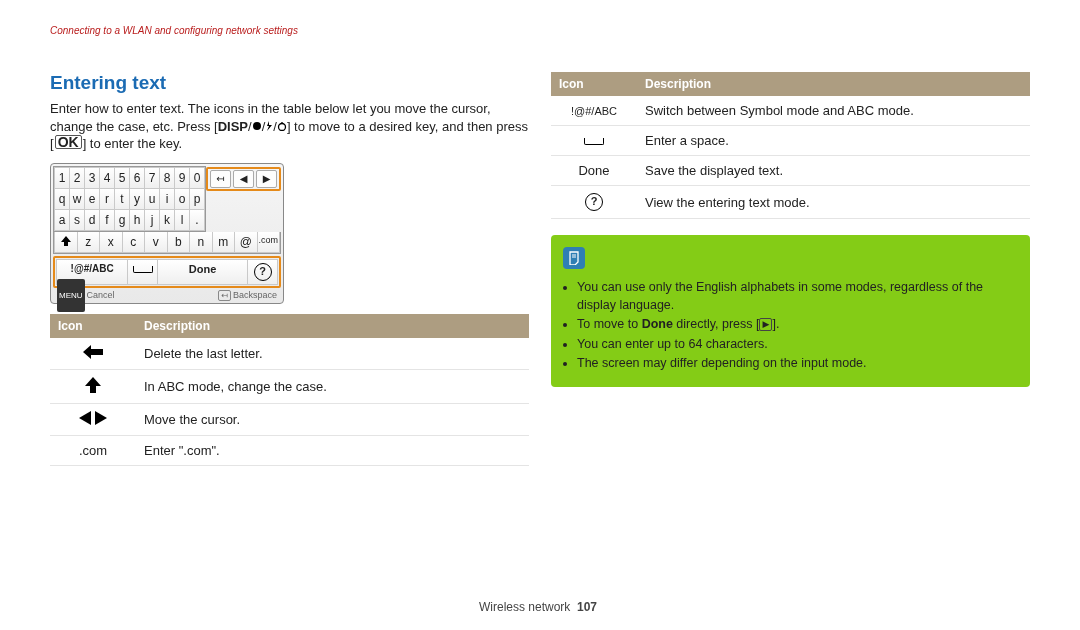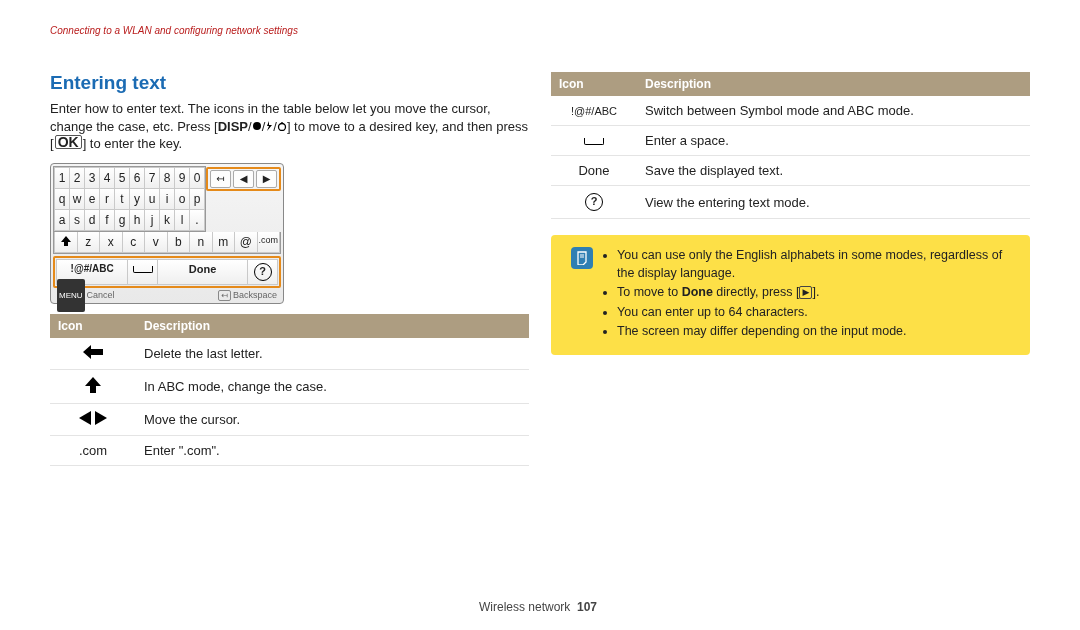--- a/index.html
+++ b/index.html
@@ -147,28 +147,29 @@
   }
   table.icon-table th.icon-col { width: 70px; }
   table.icon-table td {
     padding: 7px 8px;
     border-bottom: 1px solid #e4e4e4;
     vertical-align: middle;
   }
   table.icon-table td.icon-cell { text-align:center; }
   .arrow-svg { display:inline-block; }
   .note-box {
-    background:#fde047;
+    background:#84cc16;
     border-radius:4px;
     display:flex;
     gap:10px;
-    padding:12px 20px;
+    padding:12px 12px;
     margin-top:16px;
     font-size:12.5px;
     line-height:1.4;
+    flex-direction:column;
   }
   .note-icon {
     width:22px;height:22px;border-radius:4px;background:#2f7fb3;color:#fff;
     display:flex;align-items:center;justify-content:center;font-weight:bold;font-size:15px;flex:0 0 22px;
   }
   .note-box ul { margin:0; padding-left:14px; }
   .note-box li { margin-bottom:2px; }
   .play-box {
     display:inline-block;border:1px solid #444;border-radius:2px;padding:0 2px;font-size:9px;line-height:11px;vertical-align:1px;
   }

